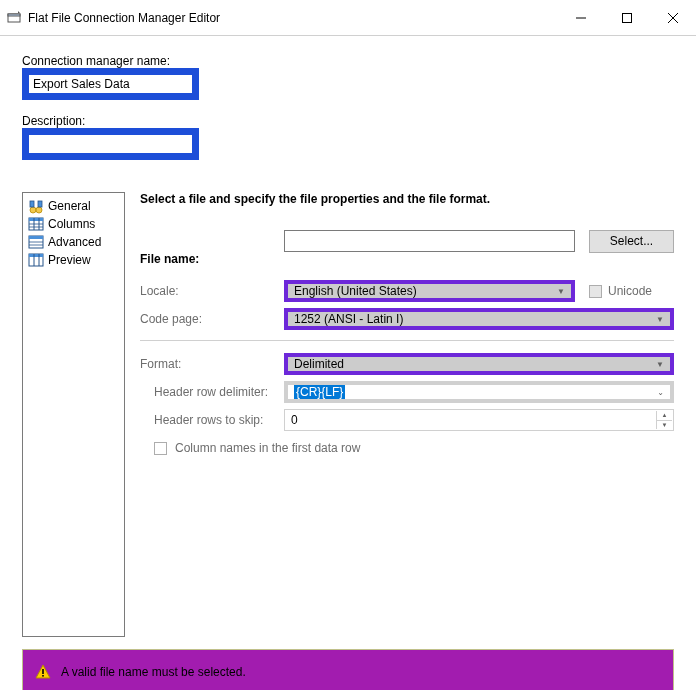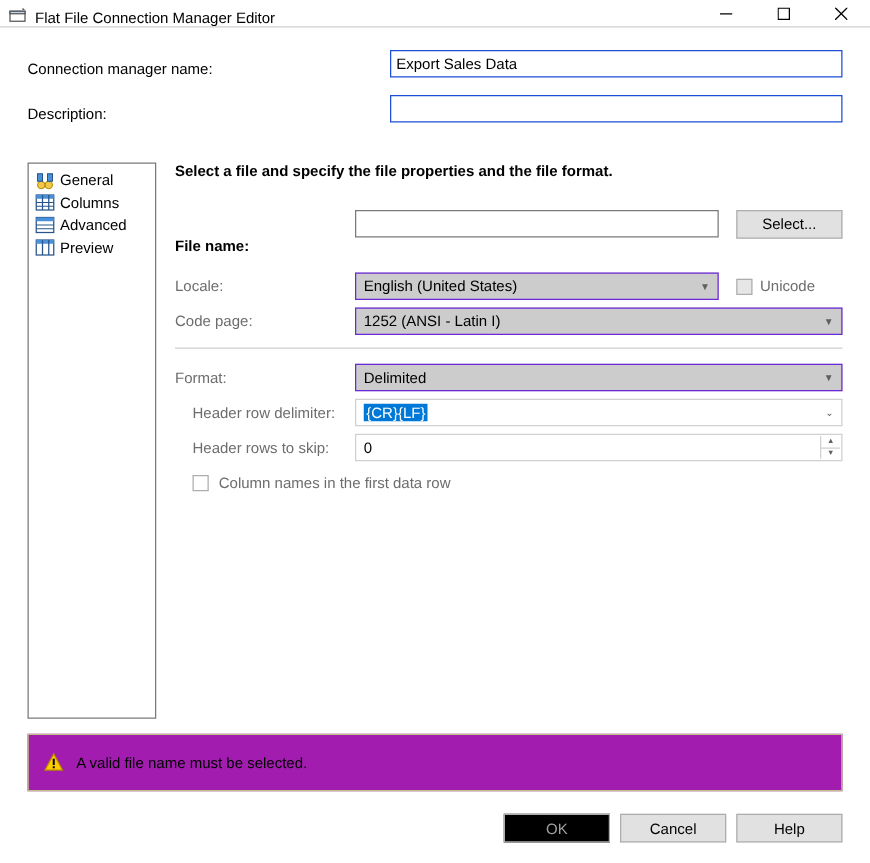--- a/index.html
+++ b/index.html
@@ -6,23 +6,23 @@
     body {
       font-family: "Segoe UI", Tahoma, sans-serif;
       font-size: 12px;
       background: #fff;
       width: 696px;
       height: 690px;
       overflow: hidden;
       color: #000;
     }
     .titlebar {
-      height: 22px;
-      display: flex;
-      align-items: flex-end;
+      height: 36px;
+      display: flex;
+      align-items: center;
       border-bottom: 1px solid #d0d0d0;
       padding-left: 6px;
     }
     .title-icon { width: 16px; height: 16px; display: inline-flex; align-items:center; justify-content:center; margin-right: 6px; }
     .title-text { flex: 1; font-size: 12px; }
     .win-controls { display: flex; height: 100%; }
     .win-btn {
       width: 46px;
       height: 100%;
       display: flex;
@@ -30,28 +30,29 @@
       justify-content: center;
       font-family: "Segoe UI Symbol", sans-serif;
       font-size: 10px;
       cursor: default;
     }
     .content {
       padding: 18px 22px 0 22px;
     }
     .top-row {
       display: flex;
-      align-items: flex-end;
+      align-items: flex-start;
       margin-bottom: 14px;
+      flex-direction: column;
     }
     .top-row .lbl { width: 290px; font-size: 12px; }
     .top-row input {
       flex: 1;
       height: 22px;
-      border: 1px solid #1d4ed8;
+      border: 7px solid #1d4ed8;
       padding: 2px 4px;
       font-family: inherit;
       font-size: 12px;
     }
     .middle {
       display: flex;
       padding: 18px 22px 0 22px;
       height: 475px;
     }
     .sidebar {
@@ -108,21 +109,21 @@
     .prop-row .plbl {
       color: #6d6d6d;
       font-size: 12px;
     }
     .prop-row.top .plbl { width: 144px; }
     .prop-row.indent .plbl { width: 130px; }
     .prop-ctrl {
       flex: 1;
       height: 22px;
       background: #e1e1e1;
-      border: 1px solid #6d28d9;
+      border: 4px solid #6d28d9;
       font-size: 12px;
       display: flex;
       align-items: center;
       padding: 0 6px;
       position: relative;
     }
     .prop-ctrl.dark { background: #cccccc; }
     .prop-ctrl.white { background: #fff; border-color: #d0d0d0; }
     .prop-ctrl .chev {
       position: absolute;

